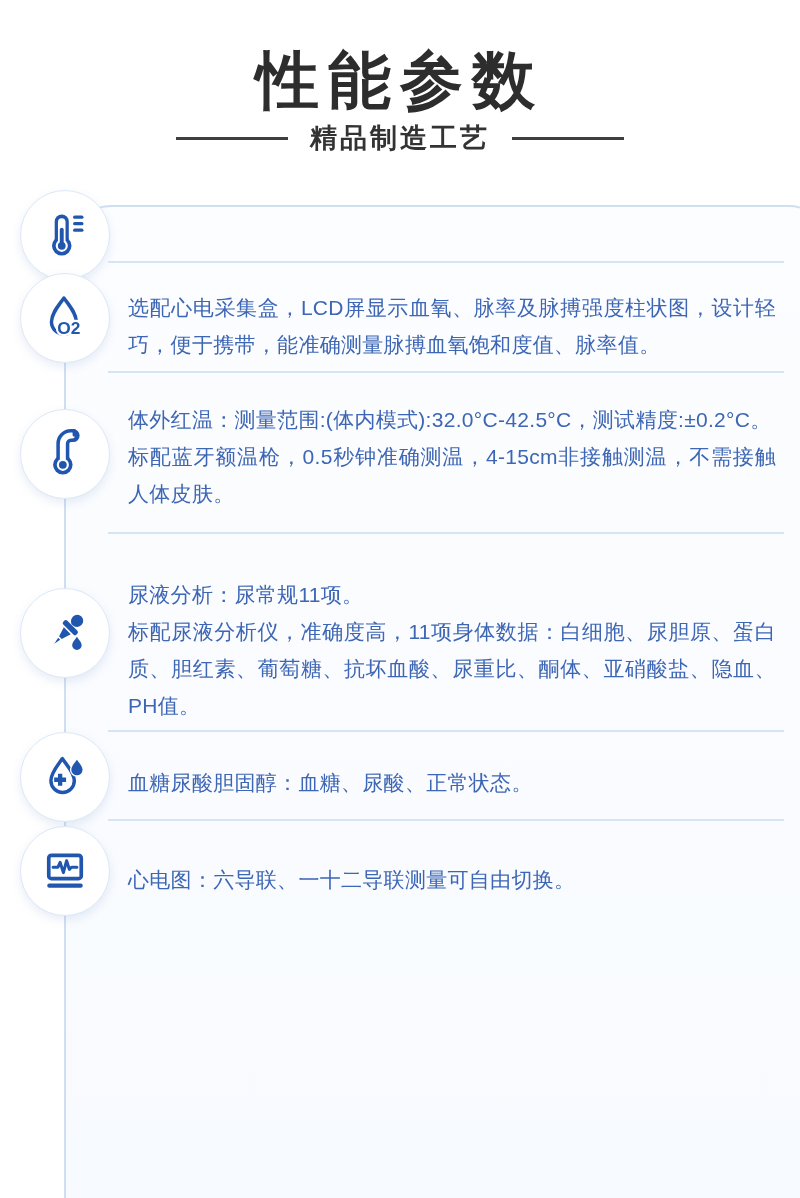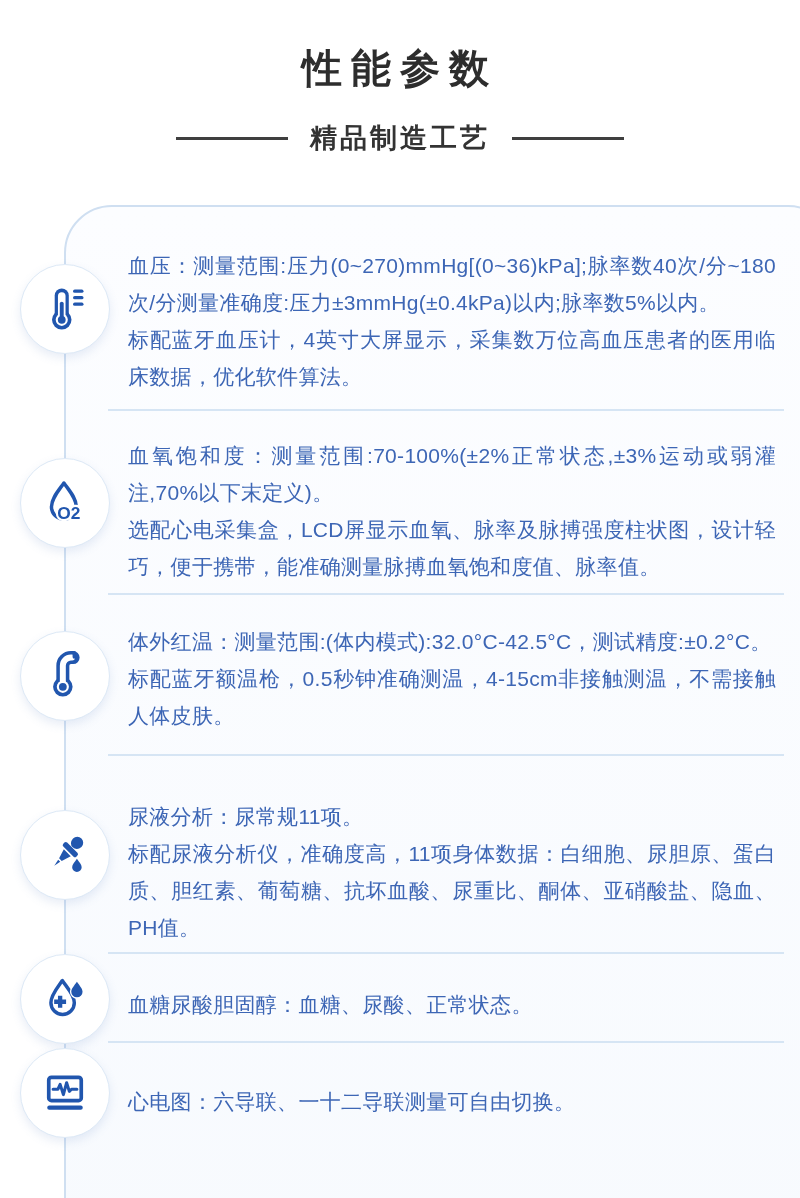--- a/index.html
+++ b/index.html
@@ -7,28 +7,28 @@
     width:800px;height:1198px;
     background:#ffffff;
     overflow:hidden;
     position:relative;
     font-family:"Liberation Sans","DejaVu Sans",sans-serif;
   }
   
   .header{ text-align:center; }
   .page-title{
     margin-top:46px;
-    font-size:40px;
+    font-size:63px;
     font-weight:700;
     letter-spacing:9px;
     color:#2d2d2d;
     line-height:1.1;
   }
   .subtitle-row{
-    margin-top:30px;
+    margin-top:5px;
     display:flex;
     align-items:center;
     justify-content:center;
     gap:22px;
   }
   .subtitle-line{
     width:112px;height:3px;
     background:#3f3f3f;
   }
   .page-subtitle{
@@ -111,36 +111,31 @@
         <circle cx="21" cy="34" r="5.6" fill="#ffffff"></circle>
         <line x1="21" y1="19" x2="21" y2="32" stroke="#2156ae" stroke-width="3.6" stroke-linecap="round"></line>
         <circle cx="21" cy="34" r="3.6" fill="#2156ae"></circle>
         <g stroke="#2156ae" stroke-width="3.2" stroke-linecap="round">
           <line x1="33" y1="7.5" x2="39.5" y2="7.5"></line>
           <line x1="33" y1="13.5" x2="39.5" y2="13.5"></line>
           <line x1="33" y1="19.5" x2="39.5" y2="19.5"></line>
         </g>
       </svg>
     </div>
-    <div class="spec-text">
-      <p>血压：测量范围:压力(0~270)mmHg[(0~36)kPa];脉率数40次/分~180次/分测量准确度:压力±3mmHg(±0.4kPa)以内;脉率数5%以内。</p>
-      <p>标配蓝牙血压计，4英寸大屏显示，采集数万位高血压患者的医用临床数据，优化软件算法。</p>
-    </div>
     <div class="divider"></div>
   </section>
 
   <section class="spec s2">
     <div class="icon-circle">
       <svg viewBox="0 0 48 48" aria-hidden="true">
         <path d="M23 5.5 C18.5 12 11.5 19.5 11.5 27.5 a11.5 11.5 0 0 0 23 0 C34.5 19.5 27.5 12 23 5.5 Z" fill="none" stroke="#2156ae" stroke-width="3.2" stroke-linejoin="round"></path>
         <text x="27.5" y="38.5" font-size="16" font-weight="bold" text-anchor="middle" fill="#2156ae" stroke="#ffffff" stroke-width="4" paint-order="stroke" font-family="Liberation Sans, DejaVu Sans, sans-serif">O2</text>
       </svg>
     </div>
     <div class="spec-text">
-      <p>血氧饱和度：测量范围:70-100%(±2%正常状态,±3%运动或弱灌注,70%以下末定义)。</p>
       <p>选配心电采集盒，LCD屏显示血氧、脉率及脉搏强度柱状图，设计轻巧，便于携带，能准确测量脉搏血氧饱和度值、脉率值。</p>
     </div>
     <div class="divider"></div>
   </section>
 
   <section class="spec s3">
     <div class="icon-circle">
       <svg viewBox="0 0 48 48" aria-hidden="true">
         <path d="M22 33 V14.5 A7.5 7.5 0 0 1 29.5 7 h2" fill="none" stroke="#2156ae" stroke-width="12" stroke-linecap="round"></path>
         <circle cx="22" cy="34" r="9" fill="#2156ae"></circle>

